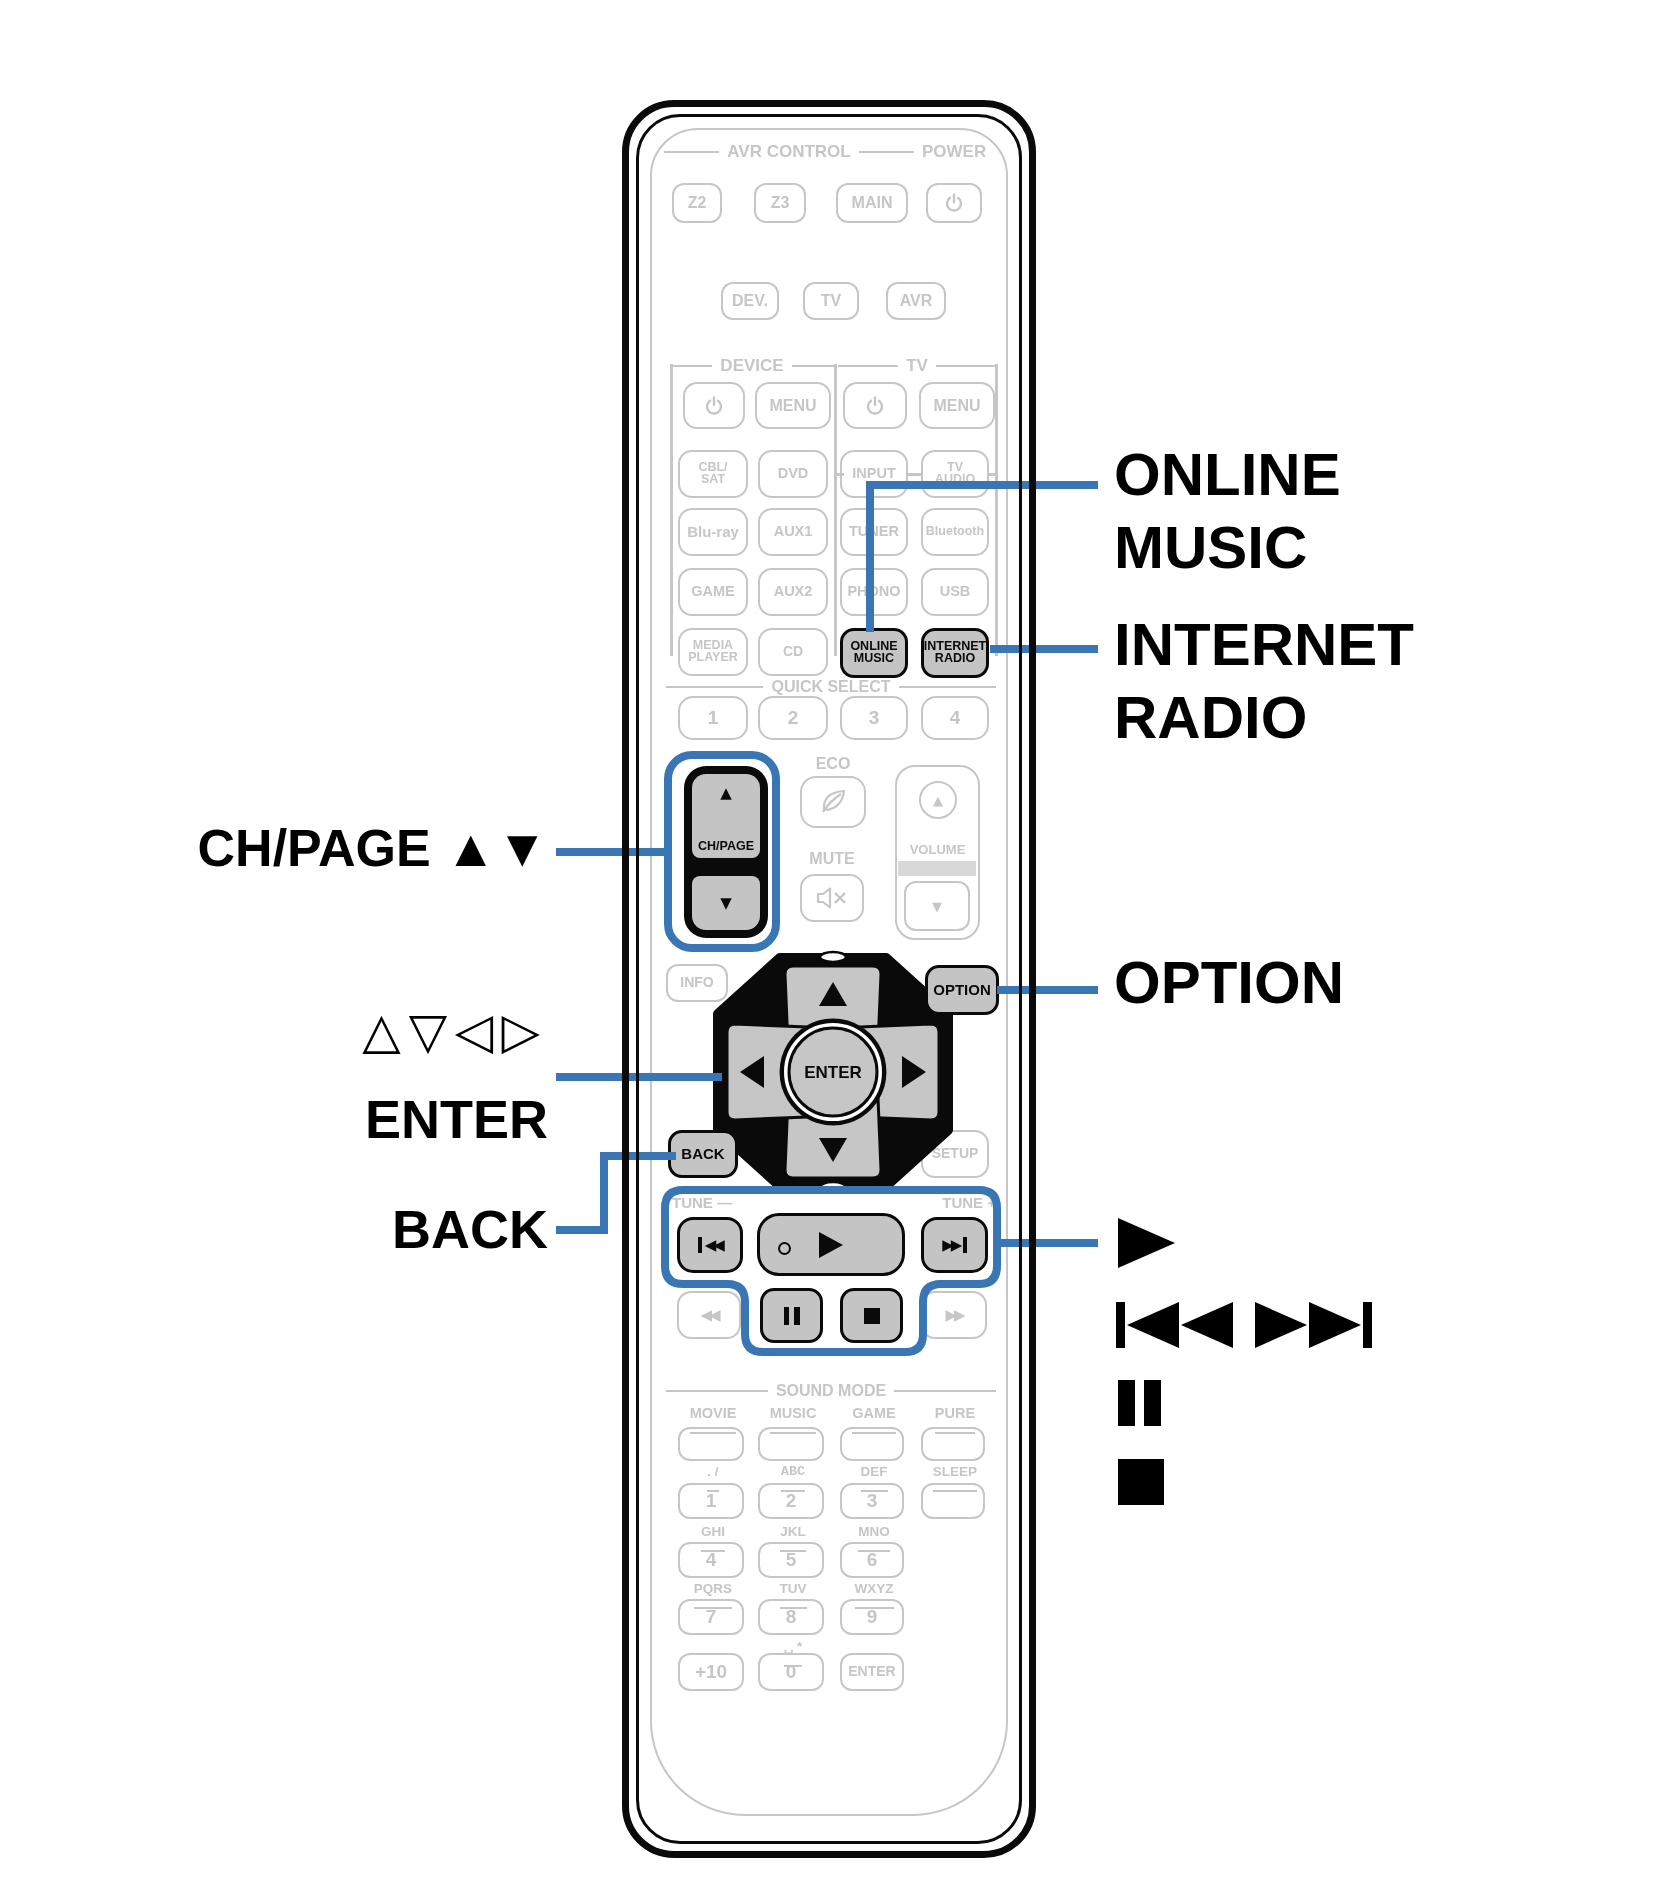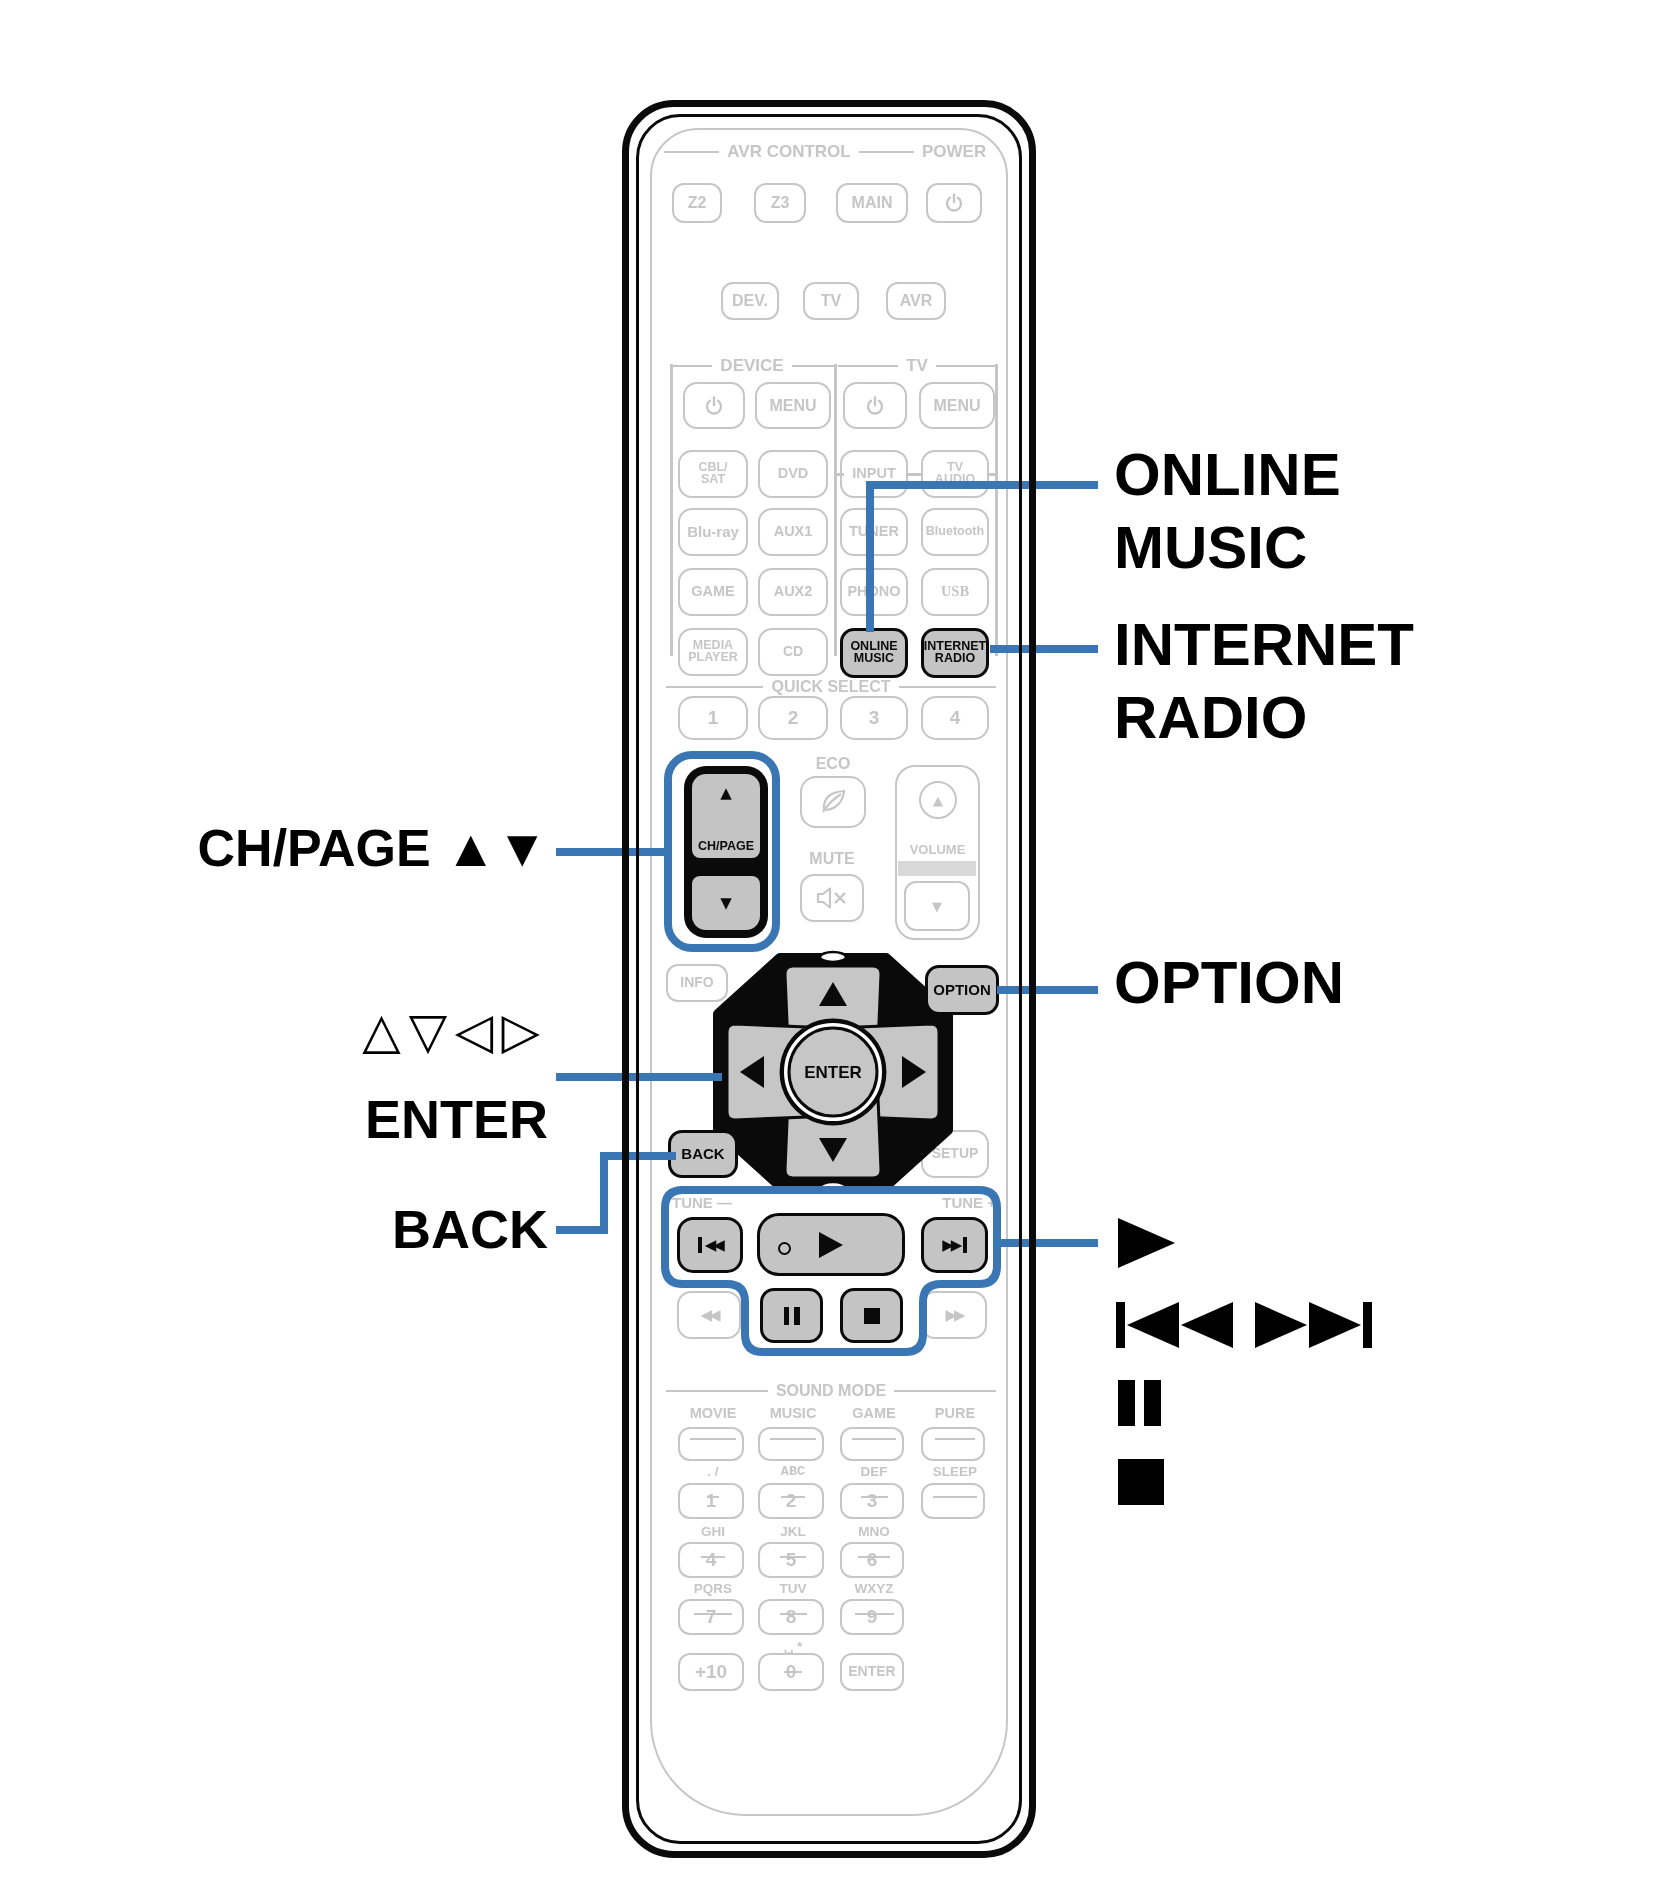--- a/index.html
+++ b/index.html
@@ -17,21 +17,21 @@
   
   .btn{position:absolute;box-sizing:border-box;border:2.5px solid var(--g);border-radius:14px;
        color:var(--g);font-weight:bold;display:flex;align-items:center;justify-content:center;
        text-align:center;line-height:0.95;white-space:pre-line;z-index:10;}
   .btn.active{background:var(--gf);border:3.5px solid var(--k);color:var(--k);z-index:20;}
   
   .hdr{position:absolute;display:flex;align-items:center;gap:8px;color:var(--g);
        font-weight:bold;z-index:8;}
   .hdr .ln{flex:1;height:2.5px;background:var(--g);}
   .lbl{position:absolute;color:var(--g);font-weight:bold;text-align:center;z-index:8;}
-  .u{border-bottom:2.5px solid var(--g);padding-bottom:17px;}
+  .u{border-bottom:2.5px solid var(--g);padding-bottom:11px;}
   .gline{position:absolute;background:var(--g);z-index:6;}
   
   .callout{position:absolute;color:#000;font-weight:bold;white-space:pre-line;z-index:50;}
   .blue{position:absolute;background:var(--b);z-index:30;}
   .bluebox{position:absolute;box-sizing:border-box;border:8px solid var(--b);z-index:30;background:transparent;}
   .sym{font-family:"DejaVu Sans",sans-serif;}
   
   .tri-r{width:0;height:0;border-top:25px solid transparent;border-bottom:25px solid transparent;border-left:57px solid #000;}
   .bar{background:#000;}
   .skiprow{position:absolute;display:flex;align-items:center;z-index:50;}
@@ -213,21 +213,21 @@
     <div class="btn" style="left: 840px; top: 450px; width: 68px; height: 48px; font-size: 14.5px;">INPUT</div>
     <div class="btn" style="left: 921px; top: 450px; width: 68px; height: 48px; font-size: 12.5px;">TV
 AUDIO</div>
     <div class="btn" style="left: 678px; top: 508px; width: 70px; height: 48px; font-size: 15px;">Blu-ray</div>
     <div class="btn" style="left: 758px; top: 508px; width: 70px; height: 48px; font-size: 14.5px;">AUX1</div>
     <div class="btn" style="left: 840px; top: 508px; width: 68px; height: 48px; font-size: 14.5px;">TUNER</div>
     <div class="btn" style="left: 921px; top: 508px; width: 68px; height: 48px; font-size: 12.5px;">Bluetooth</div>
     <div class="btn" style="left: 678px; top: 568px; width: 70px; height: 48px; font-size: 14.5px;">GAME</div>
     <div class="btn" style="left: 758px; top: 568px; width: 70px; height: 48px; font-size: 14.5px;">AUX2</div>
     <div class="btn" style="left: 840px; top: 568px; width: 68px; height: 48px; font-size: 14.5px;">PHONO</div>
-    <div class="btn" style="left: 921px; top: 568px; width: 68px; height: 48px; font-size: 14.5px; font-family: Liberation Serif, serif;">USB</div>
+    <div class="btn" style="left: 921px; top: 568px; width: 68px; height: 48px; font-size: 14.5px;">USB</div>
     <div class="btn" style="left: 678px; top: 628px; width: 70px; height: 48px; font-size: 12.5px;">MEDIA
 PLAYER</div>
     <div class="btn" style="left: 758px; top: 628px; width: 70px; height: 48px; font-size: 14px;">CD</div>
     <div class="btn active" style="left: 840px; top: 628px; width: 68px; height: 50px; font-size: 12.5px;">ONLINE
 MUSIC</div>
     <div class="btn active" style="left: 921px; top: 628px; width: 68px; height: 50px; font-size: 12.5px;">INTERNET
 RADIO</div>
     <div class="btn" style="left: 678px; top: 696px; width: 70px; height: 44px; font-size: 19px; border-radius: 15px;">1</div>
     <div class="btn" style="left: 758px; top: 696px; width: 70px; height: 44px; font-size: 19px; border-radius: 15px;">2</div>
     <div class="btn" style="left: 840px; top: 696px; width: 68px; height: 44px; font-size: 19px; border-radius: 15px;">3</div>

